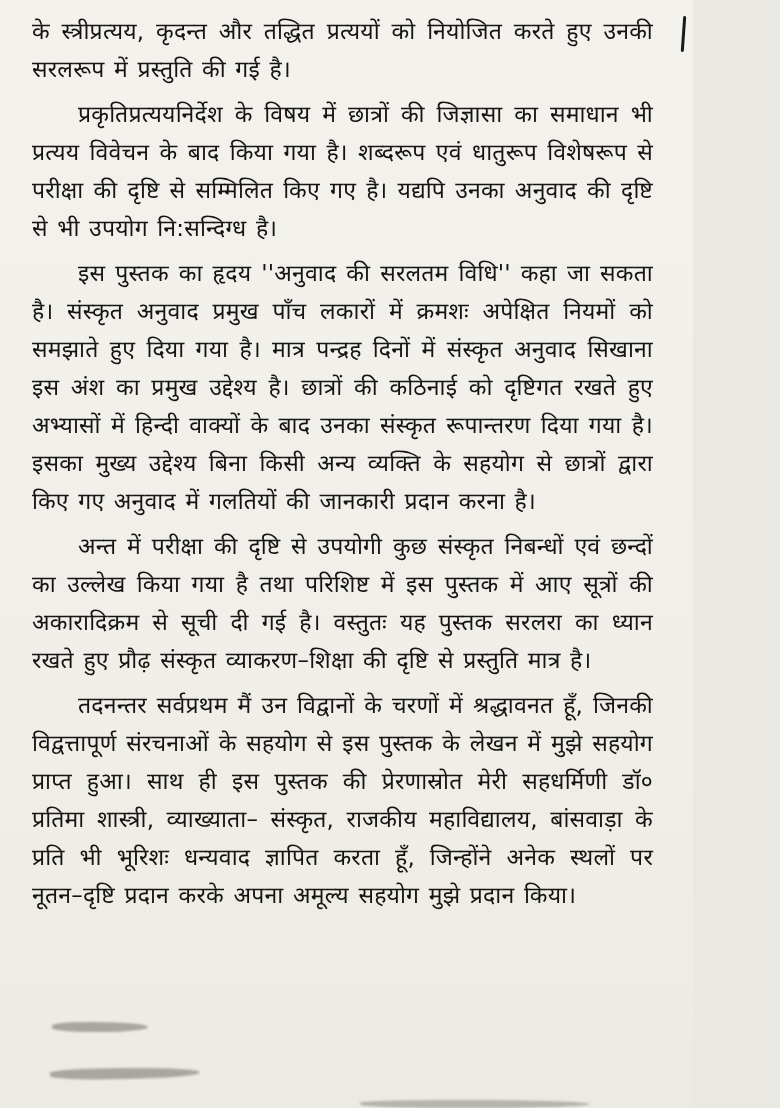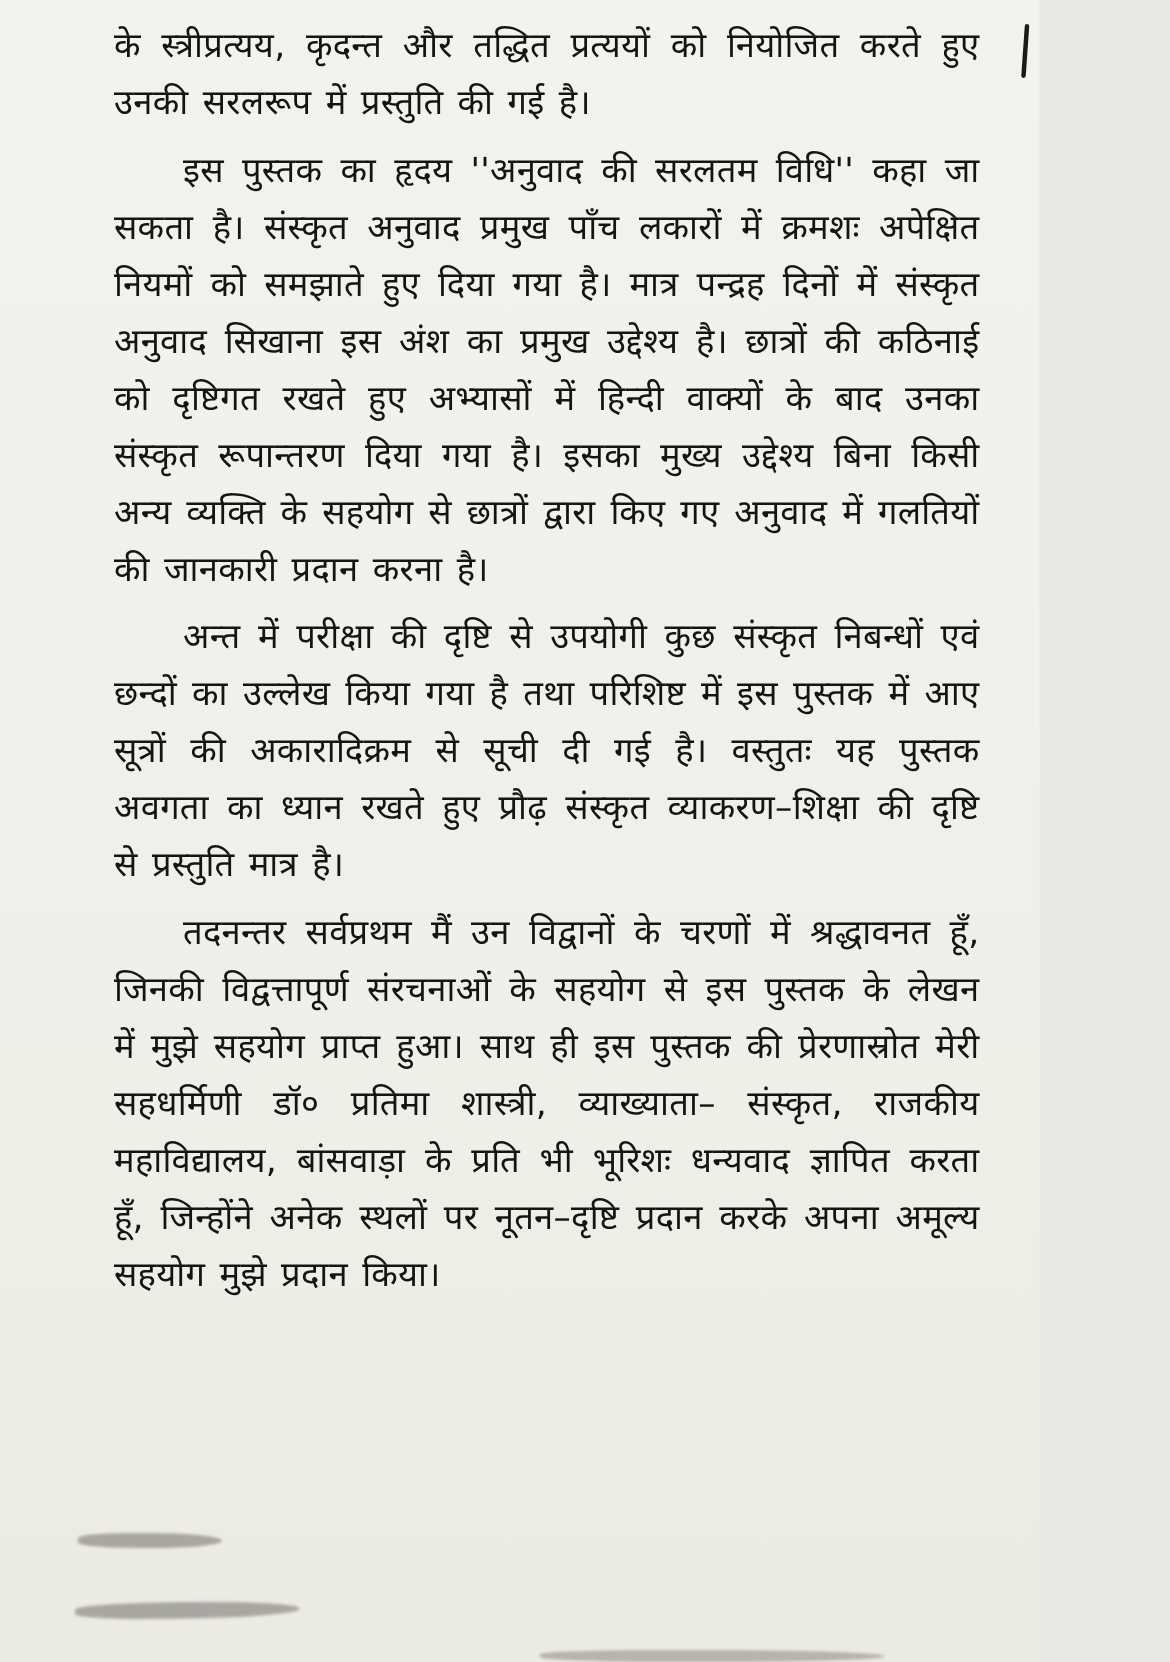--- a/index.html
+++ b/index.html
@@ -11,21 +11,21 @@
     font-family: "DejaVu Sans", sans-serif;
   }
 
   .page {
     position: relative;
     width: 693px;
     height: 1108px;
     overflow: hidden;
     background: linear-gradient(180deg, #f3f2ed 0%, #f0efe9 55%, #ecebe3 100%);
     color: #151412;
-    padding: 12px 40px 10px 76px;
+    padding: 12px 40px 10px 32px;
   }
 
   .page p {
     font-size: 23px;
     line-height: 38px;
     text-align: justify;
     margin-bottom: 7px;
     letter-spacing: 0.2px;
     word-spacing: 2px;
   }
@@ -58,24 +58,25 @@
   .smudge-2 { left: 50px;  top: 1068px; width: 150px; height: 11px; transform: rotate(-1deg); }
   .smudge-3 { left: 360px; top: 1100px; width: 230px; height: 8px;  opacity: .8; }
 </style>
 </head>
 <body>
 
 <div class="page">
 
   <p>के स्त्रीप्रत्यय, कृदन्त और तद्धित प्रत्ययों को नियोजित करते हुए उनकी सरलरूप में प्रस्तुति की गई है।</p>
 
+  <p class="indent">प्रकृतिप्रत्ययनिर्देश के विषय में छात्रों की जिज्ञासा का समाधान भी प्रत्यय विवेचन के बाद किया गया है। शब्दरूप एवं धातुरूप विशेषरूप से परीक्षा की दृष्टि से सम्मिलित किए गए है। यद्यपि उनका अनुवाद की दृष्टि से भी उपयोग नि:सन्दिग्ध है।</p>
 
   <p class="indent">इस पुस्तक का हृदय ''अनुवाद की सरलतम विधि'' कहा जा सकता है। संस्कृत अनुवाद प्रमुख पाँच लकारों में क्रमशः अपेक्षित नियमों को समझाते हुए दिया गया है। मात्र पन्द्रह दिनों में संस्कृत अनुवाद सिखाना इस अंश का प्रमुख उद्देश्य है। छात्रों की कठिनाई को दृष्टिगत रखते हुए अभ्यासों में हिन्दी वाक्यों के बाद उनका संस्कृत रूपान्तरण दिया गया है। इसका मुख्य उद्देश्य बिना किसी अन्य व्यक्ति के सहयोग से छात्रों द्वारा किए गए अनुवाद में गलतियों की जानकारी प्रदान करना है।</p>
 
-  <p class="indent">अन्त में परीक्षा की दृष्टि से उपयोगी कुछ संस्कृत निबन्धों एवं छन्दों का उल्लेख किया गया है तथा परिशिष्ट में इस पुस्तक में आए सूत्रों की अकारादिक्रम से सूची दी गई है। वस्तुतः यह पुस्तक अवगता का ध्यान रखते हुए प्रौढ़ संस्कृत व्याकरण–शिक्षा की दृष्टि से प्रस्तुति मात्र है।</p>
+  <p class="indent">अन्त में परीक्षा की दृष्टि से उपयोगी कुछ संस्कृत निबन्धों एवं छन्दों का उल्लेख किया गया है तथा परिशिष्ट में इस पुस्तक में आए सूत्रों की अकारादिक्रम से सूची दी गई है। वस्तुतः यह पुस्तक सरलरा का ध्यान रखते हुए प्रौढ़ संस्कृत व्याकरण–शिक्षा की दृष्टि से प्रस्तुति मात्र है।</p>
 
 
   <p class="indent">तदनन्तर सर्वप्रथम मैं उन विद्वानों के चरणों में श्रद्धावनत हूँ, जिनकी विद्वत्तापूर्ण संरचनाओं के सहयोग से इस पुस्तक के लेखन में मुझे सहयोग प्राप्त हुआ। साथ ही इस पुस्तक की प्रेरणास्रोत मेरी सहधर्मिणी डॉ० प्रतिमा शास्त्री, व्याख्याता– संस्कृत, राजकीय महाविद्यालय, बांसवाड़ा के प्रति भी भूरिशः धन्यवाद ज्ञापित करता हूँ, जिन्होंने अनेक स्थलों पर नूतन–दृष्टि प्रदान करके अपना अमूल्य सहयोग मुझे प्रदान किया।</p>
 
   <div class="scan-artifact"></div>
   <div class="smudge smudge-1"></div>
   <div class="smudge smudge-2"></div>
   <div class="smudge smudge-3"></div>
 
 </div>

